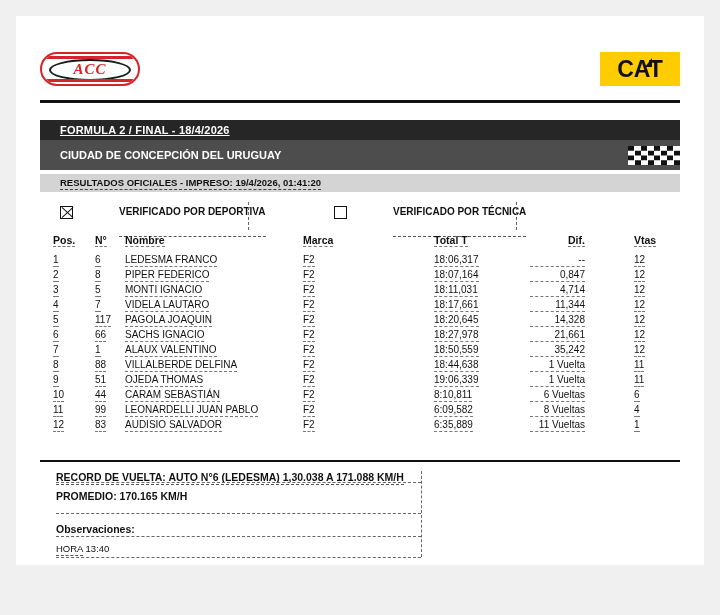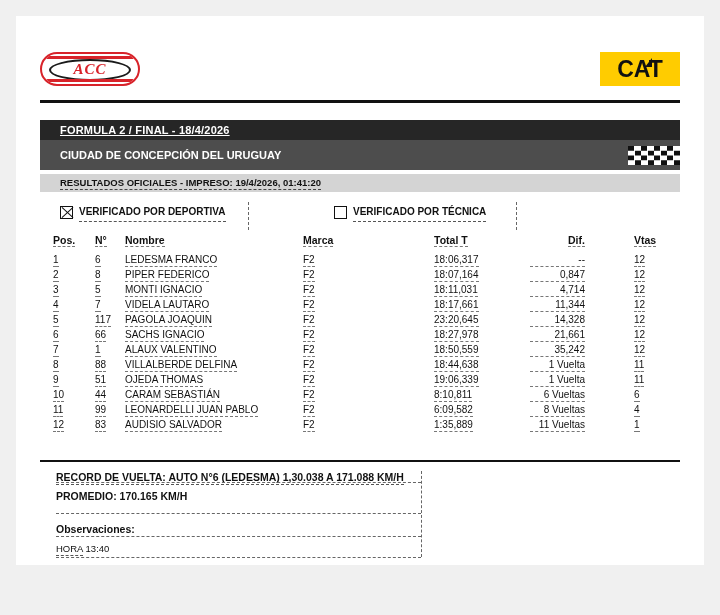--- a/index.html
+++ b/index.html
@@ -211,21 +211,22 @@
     transform-origin: center;
   }
   .chk.checked::before { transform: rotate(42deg); }
   .chk.checked::after  { transform: rotate(-42deg); }
   .vlabel {
     position: absolute;
     font-size: 10px;
     font-weight: bold;
     color: #111111;
     border-bottom: 1px dashed #555;
-    padding-bottom: 4px;
+    padding-bottom: 19px;
+    margin-left: 40px;
   }
   .v1chk { left: 0px; top: 0px; }
   .v1lab { left: 19px; top: 0px; }
   .v2chk { left: 274px; top: 0px; }
   .v2lab { left: 293px; top: 0px; }
   .dash-v {
     position: absolute;
     top: 186px;
     width: 0;
     height: 28px;
@@ -402,21 +403,21 @@
             <span class="cell c-marca">F2</span>
             <span class="cell c-total">18:17,661</span>
             <span class="cell c-dif">11,344</span>
             <span class="cell c-vtas">12</span>
           </div>
           <div class="trow">
             <span class="cell c-pos">5</span>
             <span class="cell c-num">117</span>
             <span class="cell c-name">PAGOLA  JOAQUIN</span>
             <span class="cell c-marca">F2</span>
-            <span class="cell c-total">23:20,645</span>
+            <span class="cell c-total">18:20,645</span>
             <span class="cell c-dif">14,328</span>
             <span class="cell c-vtas">12</span>
           </div>
           <div class="trow">
             <span class="cell c-pos">6</span>
             <span class="cell c-num">66</span>
             <span class="cell c-name">SACHS IGNACIO</span>
             <span class="cell c-marca">F2</span>
             <span class="cell c-total">18:27,978</span>
             <span class="cell c-dif">21,661</span>
@@ -465,21 +466,21 @@
             <span class="cell c-marca">F2</span>
             <span class="cell c-total">6:09,582</span>
             <span class="cell c-dif">8 Vueltas</span>
             <span class="cell c-vtas">4</span>
           </div>
           <div class="trow">
             <span class="cell c-pos">12</span>
             <span class="cell c-num">83</span>
             <span class="cell c-name">AUDISIO SALVADOR</span>
             <span class="cell c-marca">F2</span>
-            <span class="cell c-total">1:35,889</span>
+            <span class="cell c-total">6:35,889</span>
             <span class="cell c-dif">11 Vueltas</span>
             <span class="cell c-vtas">1</span>
           </div>
         </div>
     </div>
 
     <div class="hr-thin"></div>
     <div class="frec">RECORD DE VUELTA: AUTO N°6 (LEDESMA) 1,30.038 A 171.088 KM/H</div>
     <div class="fprom">PROMEDIO: 170.165 KM/H</div>
     <div class="fobs">Observaciones:</div>

